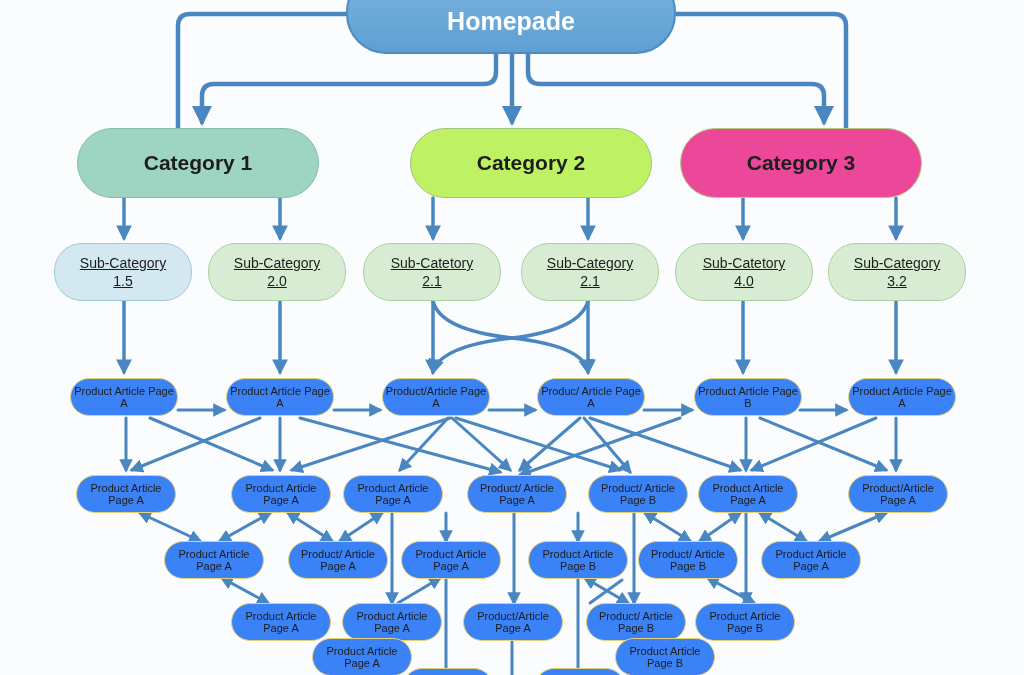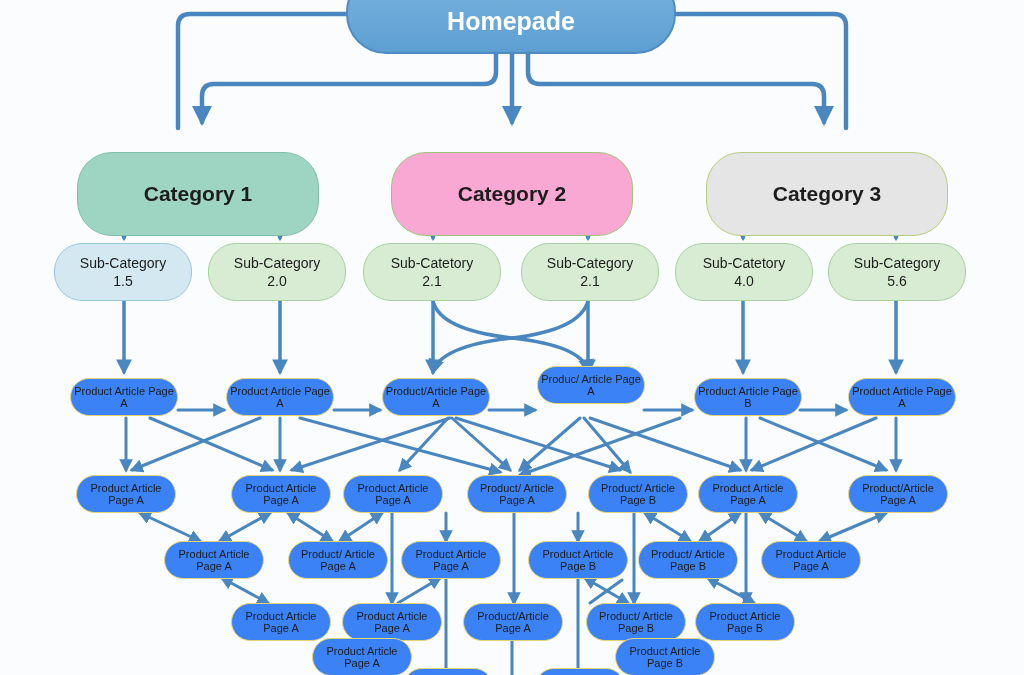--- a/index.html
+++ b/index.html
@@ -1,28 +1,28 @@
 <!DOCTYPE html>
 <html><head>
 <meta charset="utf-8">
 <style>
   html, body { margin:0; padding:0; }
   body { width:1024px; height:675px; overflow:hidden; background:#fbfcfd; position:relative; font-family:"Liberation Sans", sans-serif; }
   #edges { position:absolute; left:0; top:0; width:1024px; height:675px; }
   .node { position:absolute; display:flex; align-items:center; justify-content:center; text-align:center; box-sizing:border-box; color:#1d1d1d; }
   .home { left:346px; top:-28px; width:330px; height:82px; border-radius:40px; background:linear-gradient(#79b4e0,#5e9fd2); border:2px solid #4d8cc2; color:#fff; font-weight:bold; font-size:25px; padding-top:16px; }
-  .cat { height:84px; width:242px; border-radius:35px; font-size:21px; font-weight:bold; top:128px; border:1.5px solid;margin-top:24px; }
+  .cat { height:70px; width:242px; border-radius:35px; font-size:21px; font-weight:bold; top:128px; border:1.5px solid; }
   .cat1 { left:77px; background:#9ed4c2; border-color:#7fbfaa; }
-  .cat2 { left:391px; background:#f9a8d4; border-color:#9fc47c; }
-  .cat3 { left:706px; background:#e5e5e5; border-color:#b8cd7a; }
+  .cat2 { left:410px; background:#bef264; border-color:#9fc47c; }
+  .cat3 { left:680px; background:#ec4899; border-color:#b8cd7a; }
   .sub { top:243px; height:58px; width:138px; border-radius:28px; font-size:14px; line-height:18px; border:1.5px solid; flex-direction:column; }
   .sub.blue { background:#d3e8f0; border-color:#9cc8de; }
   .sub.green { background:#d7ecd3; border-color:#a8d1a0; }
   .prod { height:38px; border-radius:19px; background:#3b82f6; border:1.5px solid #e3d37a; font-size:11px; width:108px; }
-  .nb { display:block; }
+  .nb { display:block;text-decoration:underline; }
 </style>
 </head>
 <body>
 
 <svg id="edges" xmlns="http://www.w3.org/2000/svg">
   <defs>
     <marker id="ah" viewBox="0 0 10 10" refX="8" refY="5" markerWidth="4.5" markerHeight="4.5" orient="auto-start-reverse">
       <path d="M0,0 L10,5 L0,10 z" fill="#4a86c0"></path>
     </marker>
   </defs>
@@ -130,27 +130,27 @@
 <div class="node sub green" style="left:521px">
   <span class="nb">Sub-Category</span>
   <span class="nb">2.1</span>
 </div>
 <div class="node sub green" style="left:675px">
   <span class="nb">Sub-Catetory</span>
   <span class="nb">4.0</span>
 </div>
 <div class="node sub green" style="left:828px">
   <span class="nb">Sub-Category</span>
-  <span class="nb">5.6</span>
+  <span class="nb">3.2</span>
 </div>
 
 <div class="node prod" style="left:70px;top:378px">Product Article Page A</div>
 <div class="node prod" style="left:226px;top:378px">Product Article Page A</div>
 <div class="node prod" style="left:382px;top:378px">Product/Article Page A</div>
-<div class="node prod" style="left:537px;top:366px">Produc/ Article Page A</div>
+<div class="node prod" style="left:537px;top:378px">Produc/ Article Page A</div>
 <div class="node prod" style="left:694px;top:378px">Product Article Page B</div>
 <div class="node prod" style="left:848px;top:378px">Product Article Page A</div>
 
 <div class="node prod" style="left:76px;top:475px;width:100px">Product Article Page A</div>
 <div class="node prod" style="left:231px;top:475px;width:100px">Product Article Page A</div>
 <div class="node prod" style="left:343px;top:475px;width:100px">Product Article Page A</div>
 <div class="node prod" style="left:467px;top:475px;width:100px">Product/ Article Page A</div>
 <div class="node prod" style="left:588px;top:475px;width:100px">Product/ Article Page B</div>
 <div class="node prod" style="left:698px;top:475px;width:100px">Product Article Page A</div>
 <div class="node prod" style="left:848px;top:475px;width:100px">Product/Article Page A</div>

